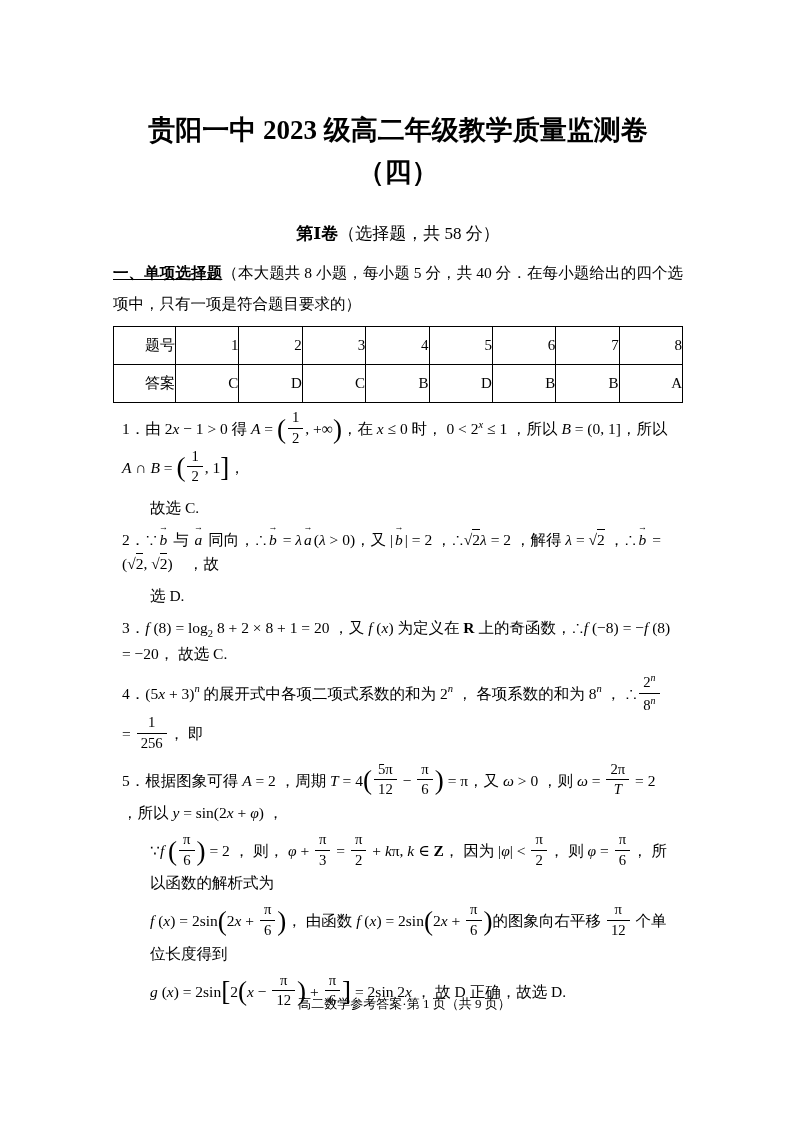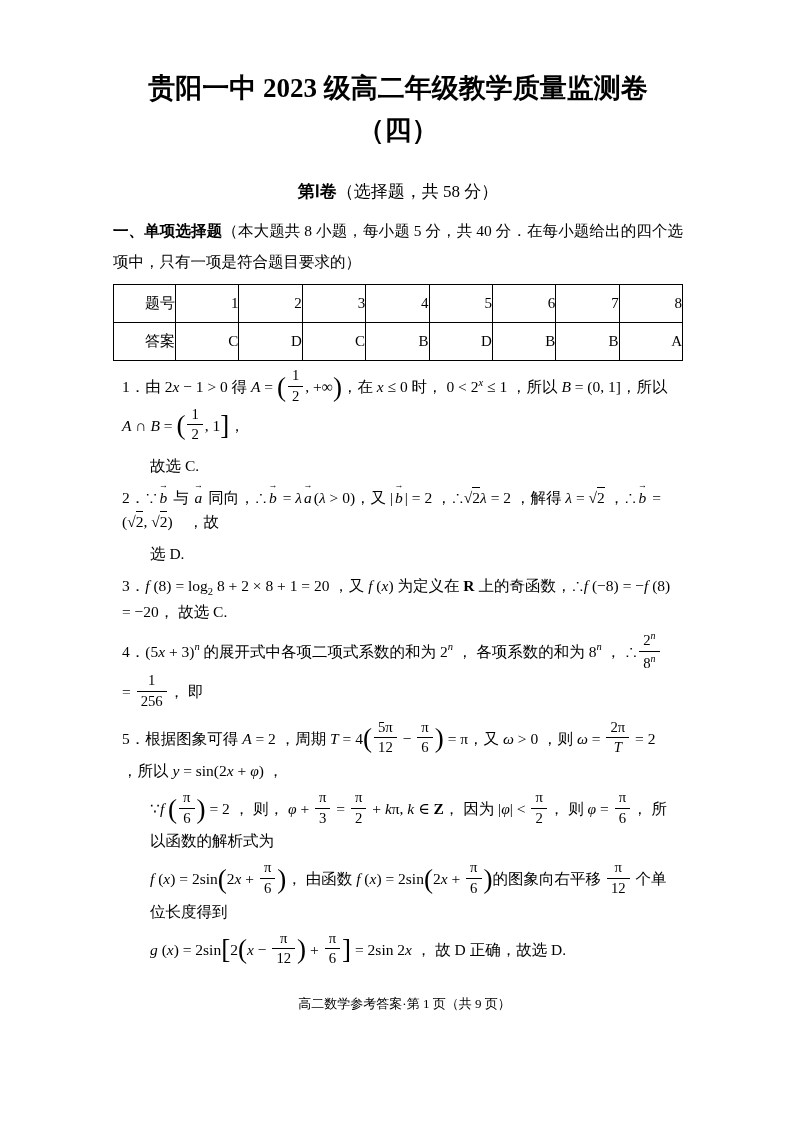--- a/index.html
+++ b/index.html
@@ -1,27 +1,27 @@
 <!DOCTYPE html>
 <html><head>
 <meta charset="utf-8">
 <style>
   * { box-sizing: border-box; }
   html, body { margin: 0; padding: 0; background: #ffffff; }
   .page {
     width: 794px; height: 1123px; margin: 0 auto; background: #fff;
     color: #000; position: relative; overflow: hidden;
-    padding: 68px 111px 0 113px;
+    padding: 110px 111px 0 113px;
     font-family: "Liberation Serif", "DejaVu Serif", serif;
   }
   .title { text-align: center; font-weight: bold; font-size: 27px; line-height: 1.55; }
   .section-heading { text-align: center; font-size: 17px; margin-top: 28px; margin-bottom: 12px; }
-  .section-heading .lead { font-weight: bold; font-family: Liberation Mono, monospace; }
+  .section-heading .lead { font-weight: bold; }
   .instructions { font-size: 15.5px; line-height: 2.05; text-align: justify; margin: 0; }
-  .instructions .lead { font-weight: bold; }
+  .instructions .lead { font-weight: bold; text-decoration: underline; }
   table.answer-table { width: 100%; border-collapse: collapse; margin-top: 6px; font-size: 15px; table-layout: fixed; }
   table.answer-table td { border: 1px solid #000; height: 38px; text-align: right; padding: 0; }
   table.answer-table td.lbl { width: 62px; }
   .analysis { font-weight: bold; font-size: 16px; margin: 11px 0 2px; }
   .sol { font-size: 15.5px; }
   .ln { margin: 8px 9px; line-height: 1.55; }
   .cont { padding-left: 28px; }
   i { font-family: "Liberation Serif", "DejaVu Serif", serif; }
   sup, sub { font-size: 68%; }
   .fr { display: inline-block; vertical-align: middle; text-align: center; line-height: 1.2; font-size: 0.95em; position: relative; top: -2px; margin: 0 2px; }

